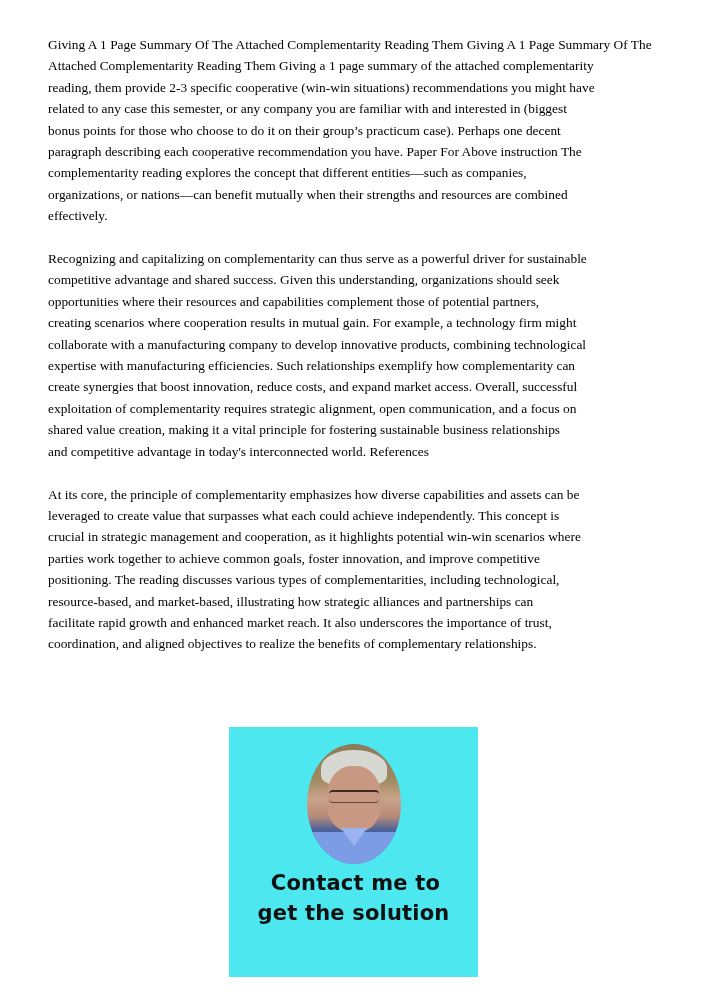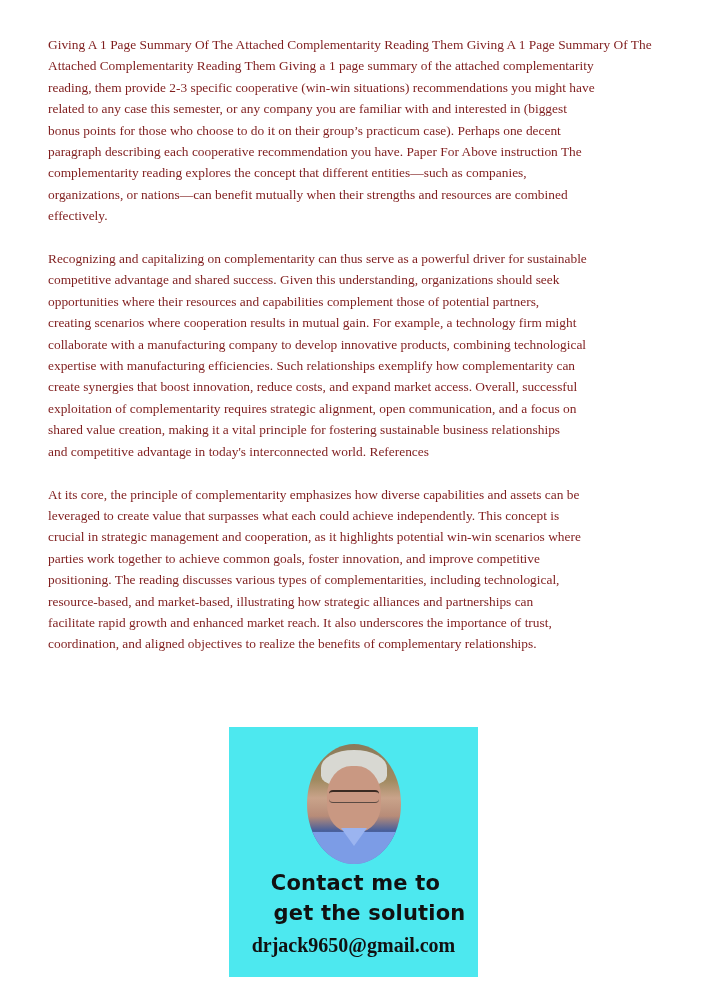--- a/index.html
+++ b/index.html
@@ -14,21 +14,21 @@
       overflow: hidden;
     }
     .page {
       position: absolute;
       left: 48px;
       top: 34px;
       width: 660px;
       font-family: "Liberation Serif", "DejaVu Serif", serif;
       font-size: 13.4px;
       line-height: 21.4px;
-      color: #7f1d1d;
+      color: #000000;
     }
     .para {
       margin: 0 0 21.4px 0;
       white-space: pre-line;
     }
     .promo {
       position: absolute;
       left: 229px;
       top: 727px;
       width: 249px;
@@ -98,21 +98,20 @@
       padding-left: 4px;
       box-sizing: border-box;
     }
     .promo-line.l2 {
       top: 172px;
       font-family: "DejaVu Sans", "Liberation Sans", sans-serif;
       font-weight: bold;
       font-size: 21px;
       line-height: 28px;
       letter-spacing: 0.2px;
-      margin-left: 16px;
     }
     .promo-line.l3 {
       top: 205px;
       font-family: "Liberation Serif", "DejaVu Serif", serif;
       font-weight: bold;
       font-size: 20px;
       line-height: 26px;
     }
   </style>
 </head>
@@ -151,14 +150,13 @@
 <div class="promo">
   <div class="portrait">
     <div class="hair"></div>
     <div class="face"></div>
     <div class="glasses"></div>
     <div class="shirt"></div>
     <div class="collar"></div>
   </div>
   <div class="promo-line l1">Contact me to</div>
   <div class="promo-line l2">get the solution</div>
-  <div class="promo-line l3">drjack9650@gmail.com</div>
 </div>
 
 </body></html>

